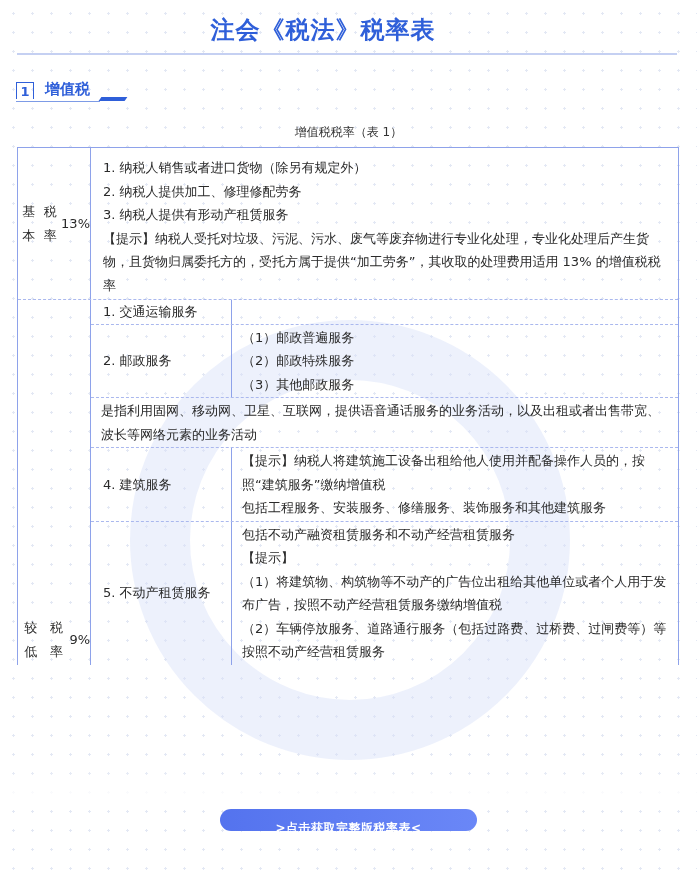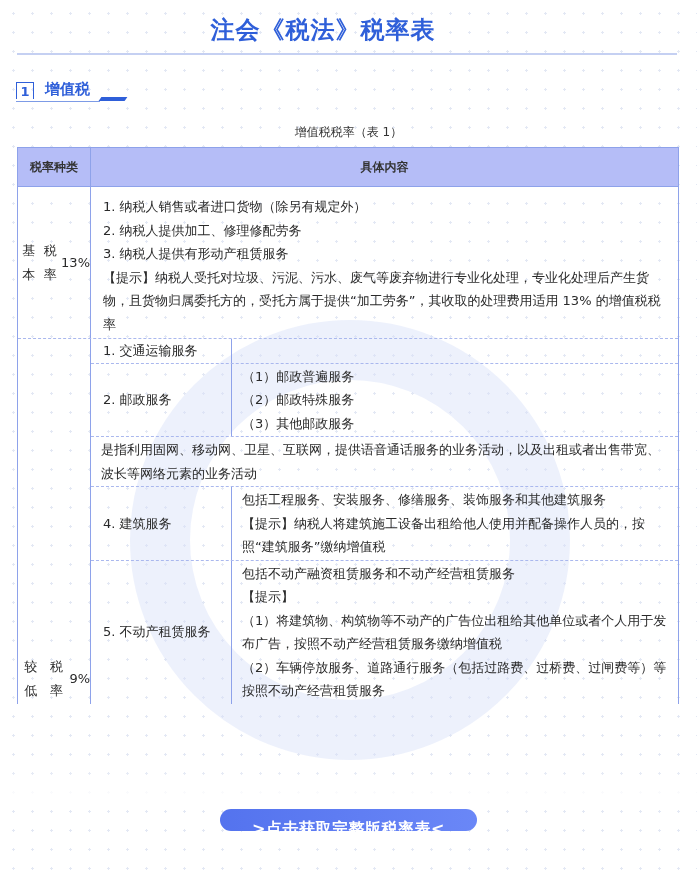--- a/index.html
+++ b/index.html
@@ -74,21 +74,21 @@
   }
   .sub-content { flex:1; padding:1px 8px 1px 10px; }
   .fade {
     position:absolute; left:0; top:770px; width:697px; height:40px;
     background:linear-gradient(to bottom, rgba(255,255,255,0) 0%, rgba(255,255,255,1) 70%);
   }
   .cta {
     position:absolute; left:220px; top:809px; width:257px; height:22px;
     border-radius:20px;
     background:linear-gradient(90deg,#5473ee,#6a87f7);
-    color:#fff; font-weight:bold; font-size:16px; text-align:center; line-height:39px;
+    color:#fff; font-weight:bold; font-size:12px; text-align:center; line-height:39px;
     letter-spacing:0.5px; cursor:pointer;
   }
 </style>
 </head>
 <body>
 
 <div class="title">注会《税法》税率表</div>
 <div class="title-rule"></div>
 
 <div class="section">
@@ -96,24 +96,20 @@
   <div class="sec-label">增值税</div>
   <div class="sec-underline"></div>
   <div class="sec-tail"></div>
 </div>
 
 <div class="caption">增值税税率（表 1）</div>
 
 <div class="watermark"></div>
 
 <div class="table">
-  <div class="thead">
-    <div class="th1">税率种类</div>
-    <div class="th2">具体内容</div>
-  </div>
 
   <div class="row dash-b">
     <div class="cat">
       <span>基本</span>
       <span>税率</span>
       <span>13%</span>
     </div>
     <div class="cell">
       <div>1. 纳税人销售或者进口货物（除另有规定外）</div>
       <div>2. 纳税人提供加工、修理修配劳务</div>
@@ -141,22 +137,22 @@
         </div>
       </div>
       <div class="sub dash-b">
         <div class="sub-content">
           <div>是指利用固网、移动网、卫星、互联网，提供语音通话服务的业务活动，以及出租或者出售带宽、波长等网络元素的业务活动</div>
         </div>
       </div>
       <div class="sub dash-b">
         <div class="sub-name">4. 建筑服务</div>
         <div class="sub-content">
+          <div>【提示】纳税人将建筑施工设备出租给他人使用并配备操作人员的，按照“建筑服务”缴纳增值税</div>
           <div>包括工程服务、安装服务、修缮服务、装饰服务和其他建筑服务</div>
-          <div>【提示】纳税人将建筑施工设备出租给他人使用并配备操作人员的，按照“建筑服务”缴纳增值税</div>
         </div>
       </div>
       <div class="sub">
         <div class="sub-name">5. 不动产租赁服务</div>
         <div class="sub-content">
           <div>包括不动产融资租赁服务和不动产经营租赁服务</div>
           <div>【提示】</div>
           <div>（1）将建筑物、构筑物等不动产的广告位出租给其他单位或者个人用于发布广告，按照不动产经营租赁服务缴纳增值税</div>
           <div>（2）车辆停放服务、道路通行服务（包括过路费、过桥费、过闸费等）等按照不动产经营租赁服务</div>
         </div>

